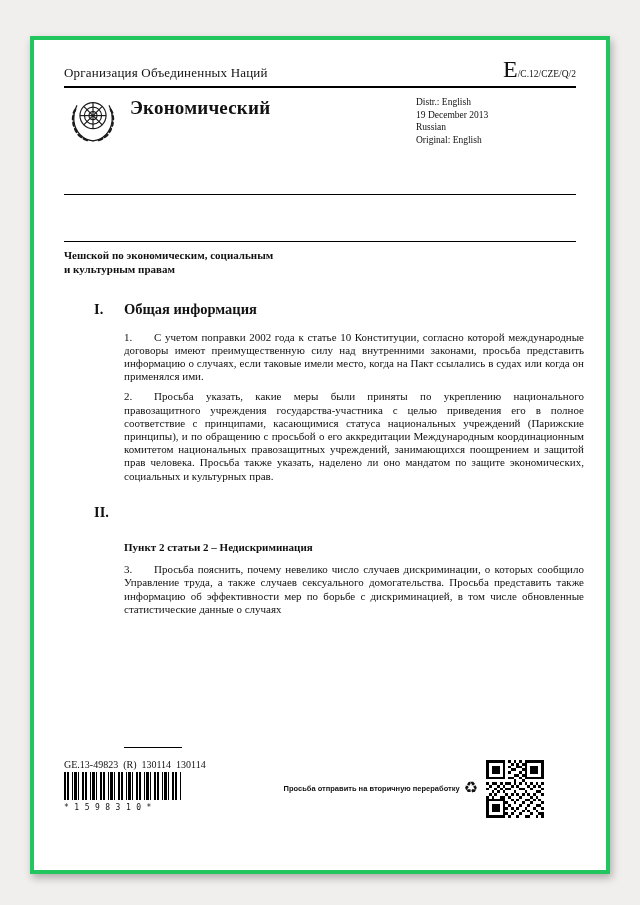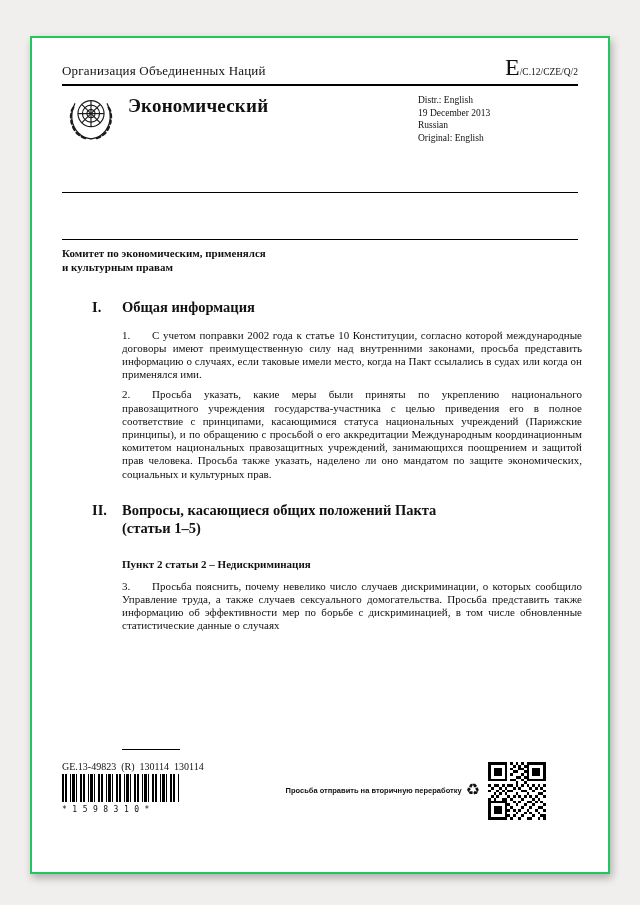--- a/index.html
+++ b/index.html
@@ -8,21 +8,21 @@
     background:#f0efed;
     font-family:"Liberation Serif", serif;
     color:#111;
     position:relative;
     overflow:hidden;
   }
   .page {
     position:absolute; left:30px; top:36px;
     width:580px; height:838px;
     background:#fff;
-    border:2px solid #22c55e;
+    border:4px solid #22c55e;
     box-shadow:2px 4px 8px rgba(0,0,0,0.28);
     padding:16px 30px 0 30px;
   }
   
   .hdr { display:flex; justify-content:space-between; align-items:baseline; }
   .org { font-size:13px; letter-spacing:0.2px; }
   .sym { font-size:9.5px; white-space:nowrap; }
   .sym-big { font-size:24px; }
   .rule { border-bottom:1px solid #000; }
   .rule.thick { border-bottom-width:2px; margin-top:3px; }
@@ -126,41 +126,37 @@
       <div>19 December 2013</div>
       <div>Russian</div>
       <div>Original: English</div>
     </div>
   </div>
 
   <div class="rule m1"></div>
   <div class="rule m2"></div>
 
   <div class="committee">
-    <div>Комитет по экономическим, применялся</div>
+    <div>Чешской по экономическим, социальным</div>
     <div>и культурным правам</div>
   </div>
 
   <main class="content">
 
     <div class="sec-h">
       <span class="rn">I.</span>
       <span>Общая информация</span>
     </div>
 
     <p class="para"><span class="pnum">1.</span><span>С учетом поправки 2002 года к статье 10 Конституции, согласно которой международные договоры имеют преимущественную силу над внутренними законами, просьба представить информацию о случаях, если таковые имели место, когда на Пакт ссылались в судах или когда он применялся ими.</span></p>
 
     <p class="para"><span class="pnum">2.</span><span>Просьба указать, какие меры были приняты по укреплению национального правозащитного учреждения государства-участника с целью приведения его в полное соответствие с принципами, касающимися статуса национальных учреждений (Парижские принципы), и по обращению с просьбой о его аккредитации Международным координационным комитетом национальных правозащитных учреждений, занимающихся поощрением и защитой прав человека. Просьба также указать, наделено ли оно мандатом по защите экономических, социальных и культурных прав.</span></p>
 
     <div class="sec-h sec2">
       <span class="rn">II.</span>
-      <span>
-        <span class="blk">Вопросы, касающиеся общих положений Пакта</span>
-        <span class="blk">(статьи 1–5)</span>
-      </span>
     </div>
 
     <div class="subhead">Пункт 2 статьи 2 – Недискриминация</div>
 
     <p class="para"><span class="pnum">3.</span><span>Просьба пояснить, почему невелико число случаев дискриминации, о которых сообщило Управление труда, а также случаев сексуального домогательства. Просьба представить также информацию об эффективности мер по борьбе с дискриминацией, в том числе обновленные статистические данные о случаях</span></p>
   </main>
 
   <div class="footnote-block">
     <div class="fn-rule"></div>
   </div>

